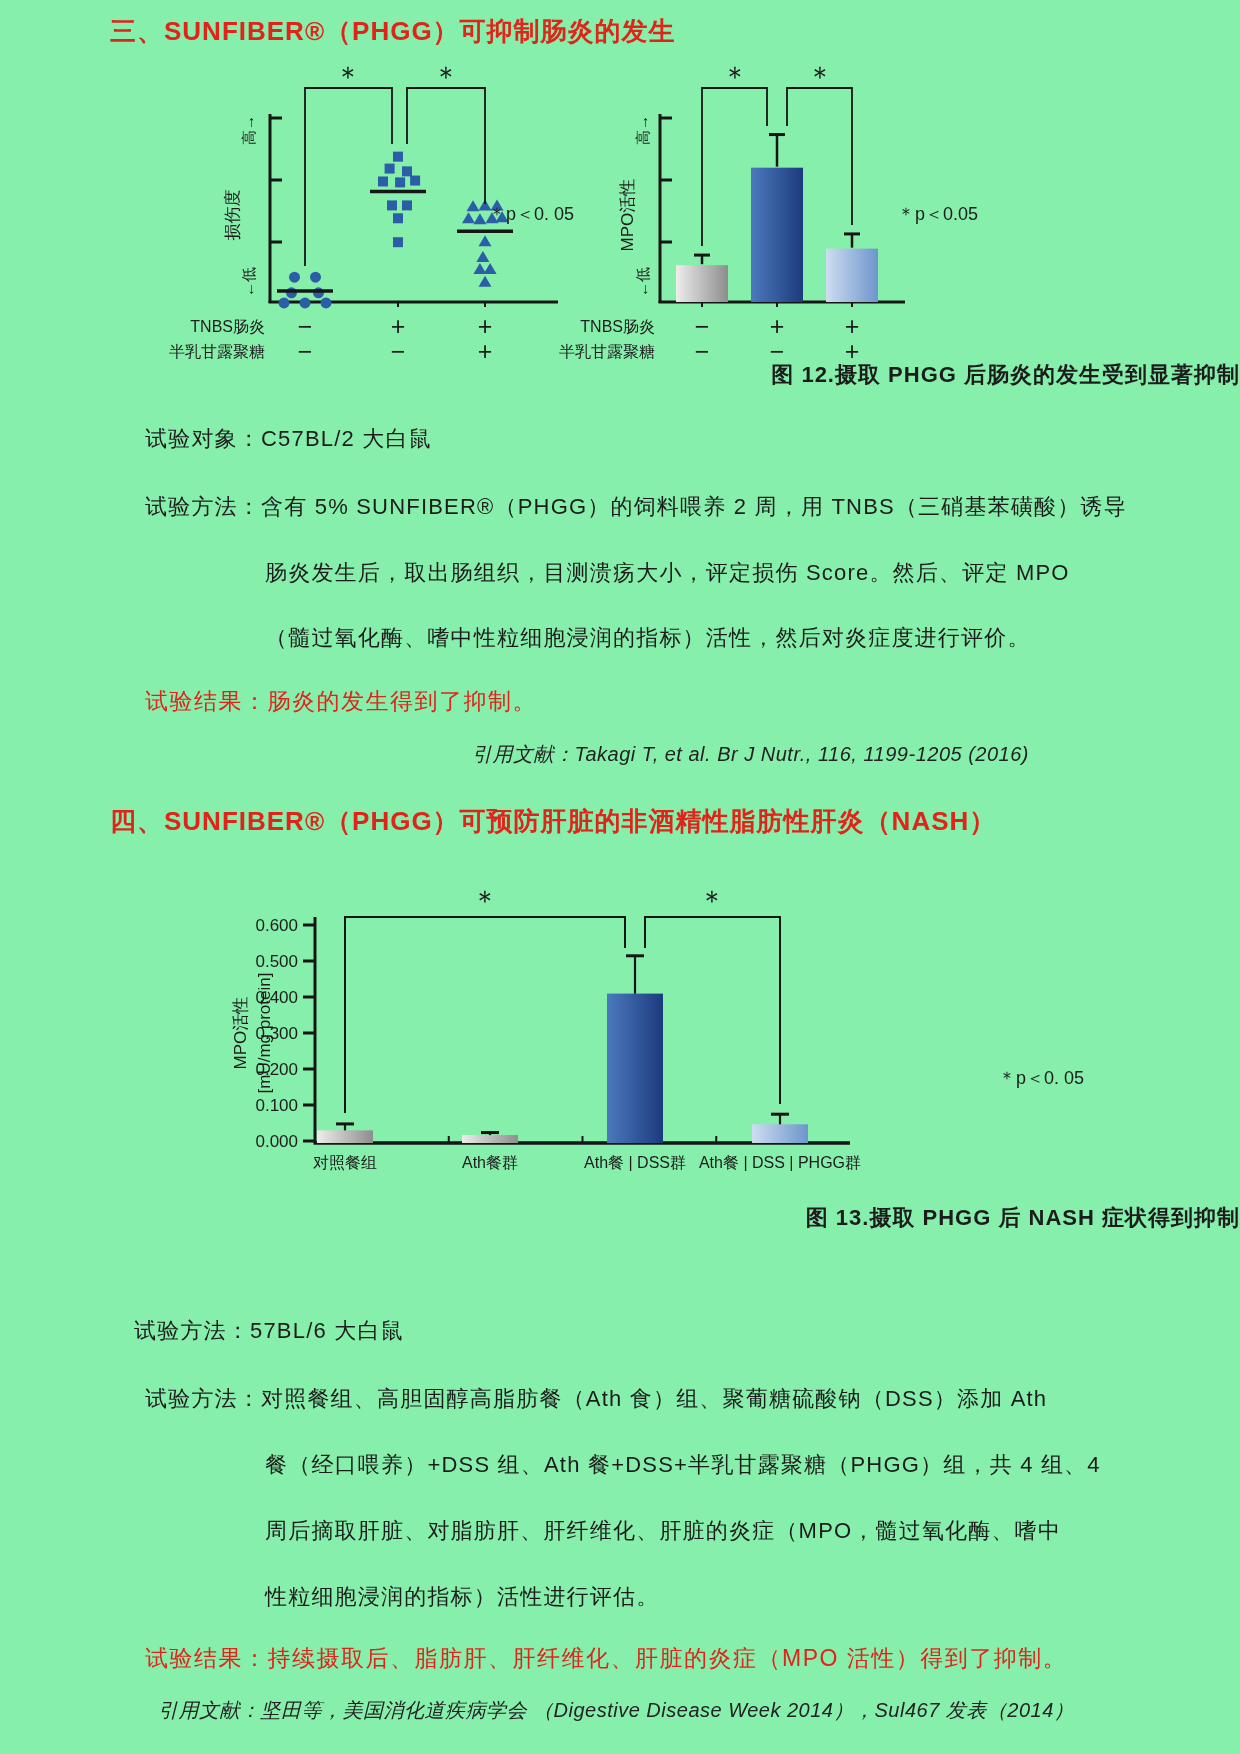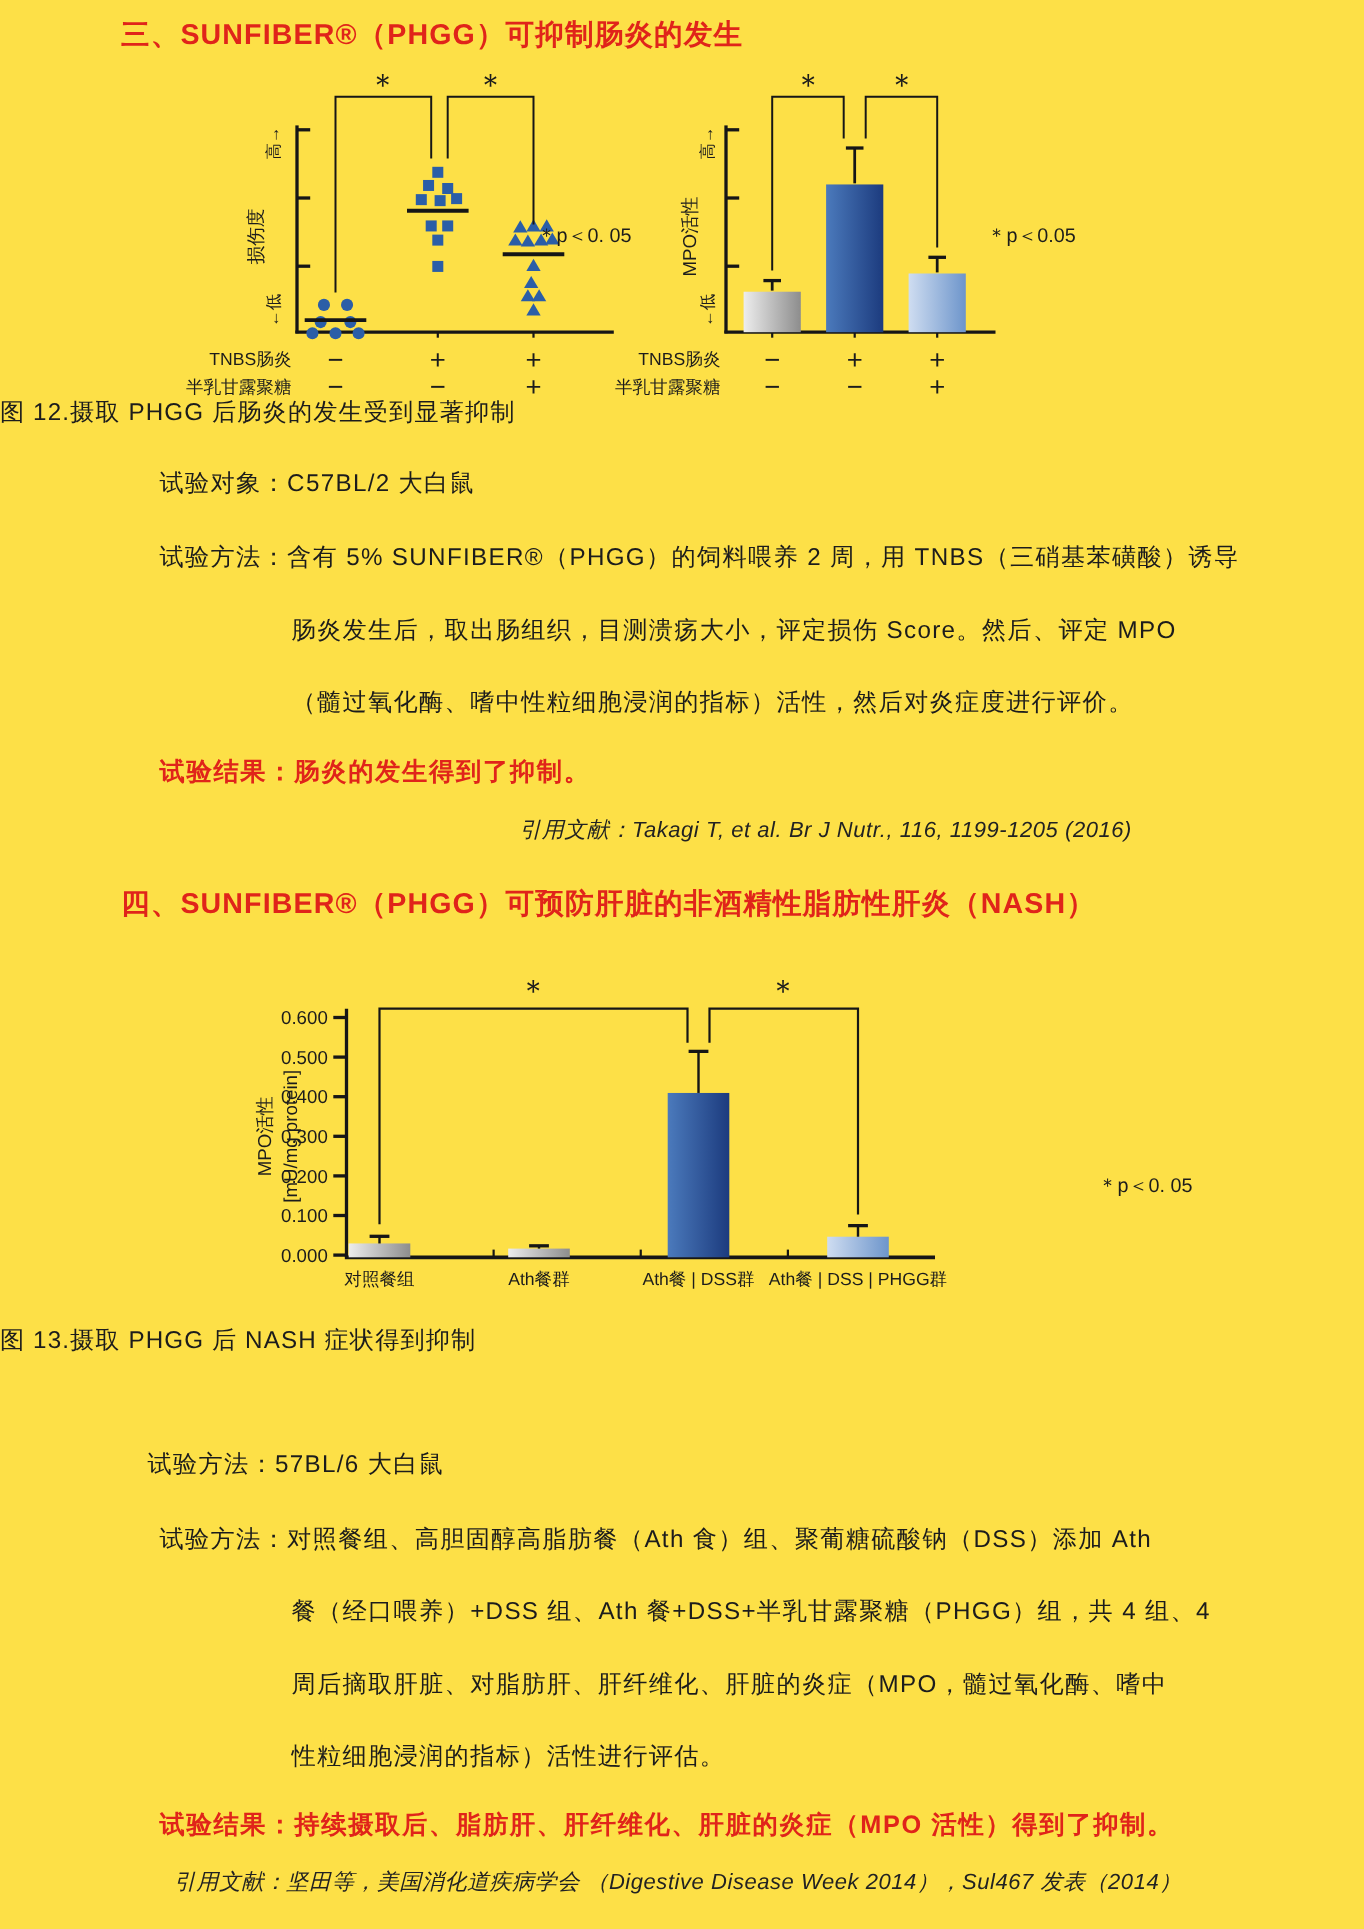--- a/index.html
+++ b/index.html
@@ -1,28 +1,28 @@
 <!DOCTYPE html>
 <html style="--red: #e0241a;"><head>
 <meta charset="utf-8">
 <style>
   *{margin:0;padding:0;box-sizing:border-box}
   html,body{background:#ffffff}
-  .page{position:relative;width:1240px;height:1754px;background:#fde047;
+  .page{position:relative;width:1240px;height:1754px;background:#86efac;
         font-family:"Liberation Sans",sans-serif;color:#1c1c1c;overflow:hidden}
   .sec-title{position:absolute;left:110px;font-size:26px;font-weight:bold;
              color:var(--red,#e0241a);letter-spacing:1px;white-space:nowrap}
   .body-line{position:absolute;font-size:22px;letter-spacing:1.2px;
              white-space:nowrap;color:#1c1c1c}
-  .result-line{position:absolute;font-size:23px;font-weight:bold;
+  .result-line{position:absolute;font-size:23px;font-weight:normal;
                color:var(--red,#e0241a);letter-spacing:1.5px;white-space:nowrap}
   .citation{position:absolute;font-size:20px;font-style:italic;color:#222;
             letter-spacing:.5px;white-space:nowrap}
-  .fig-caption{position:absolute;left:0;width:100%;text-align:left;
-               font-size:22px;font-weight:normal;letter-spacing:1px}
+  .fig-caption{position:absolute;left:0;width:100%;text-align:right;
+               font-size:22px;font-weight:bold;letter-spacing:1px}
   svg{position:absolute;overflow:visible}
   svg text{font-family:"Liberation Sans",sans-serif;fill:#1c1c1c}
 </style>
 </head>
 <body>
 
 <div class="page">
 
   <h2 class="sec-title" style="top:14px">三、SUNFIBER®（PHGG）可抑制肠炎的发生</h2>
 

